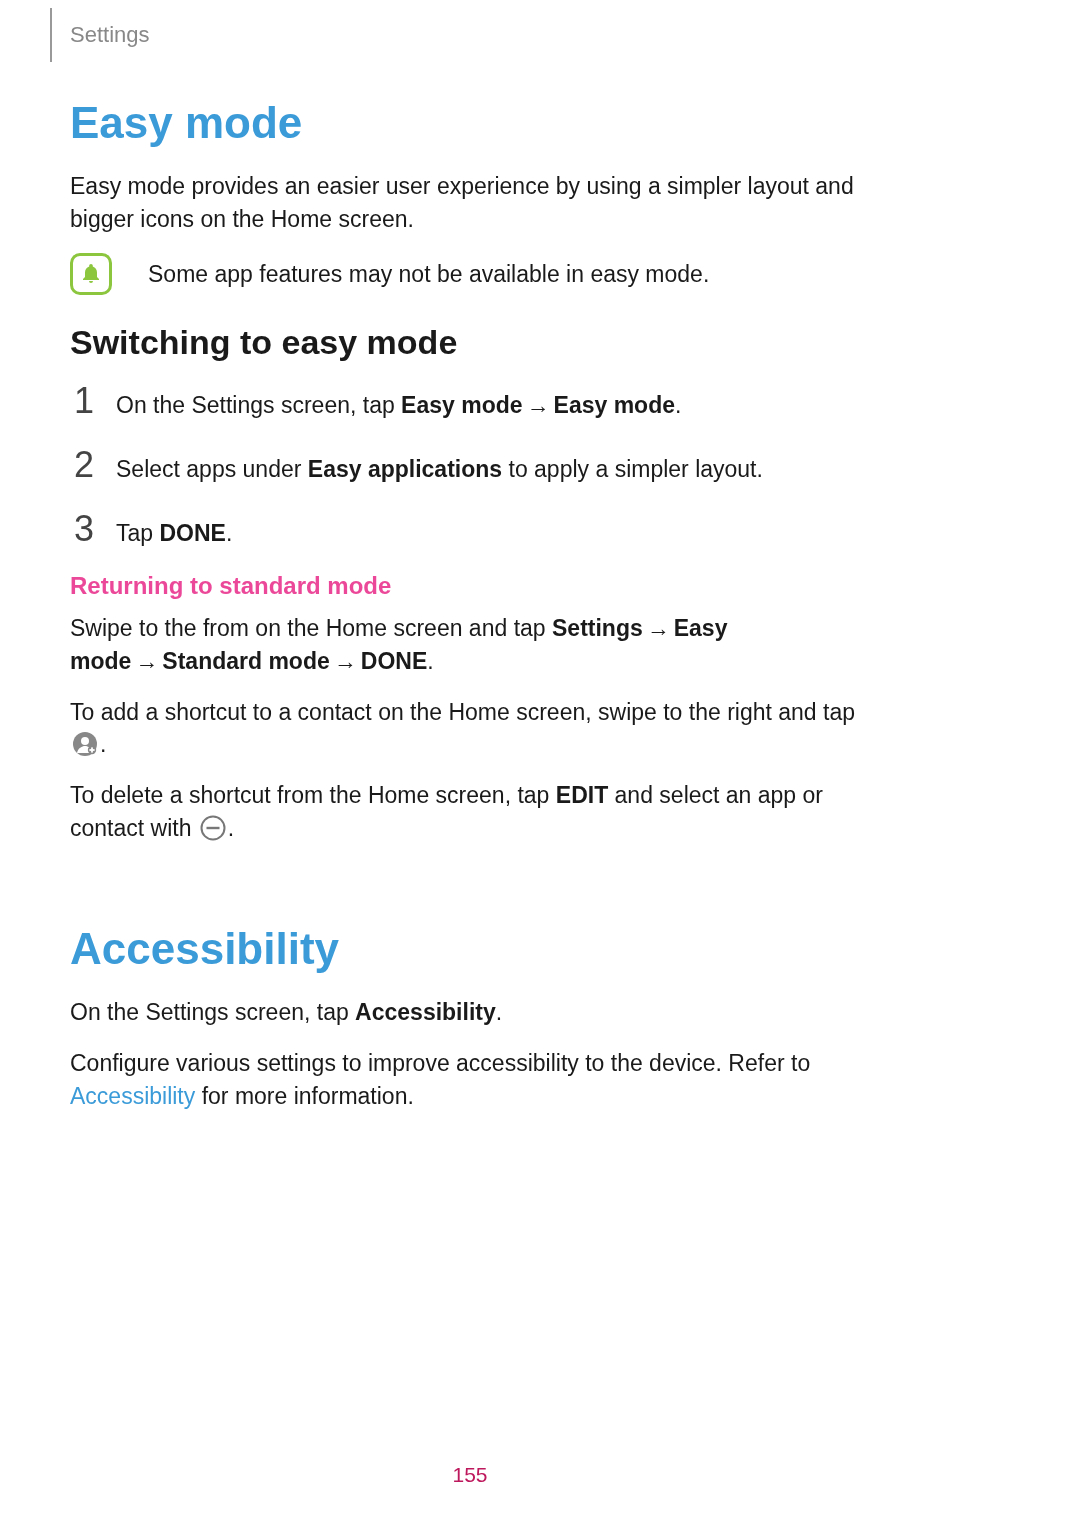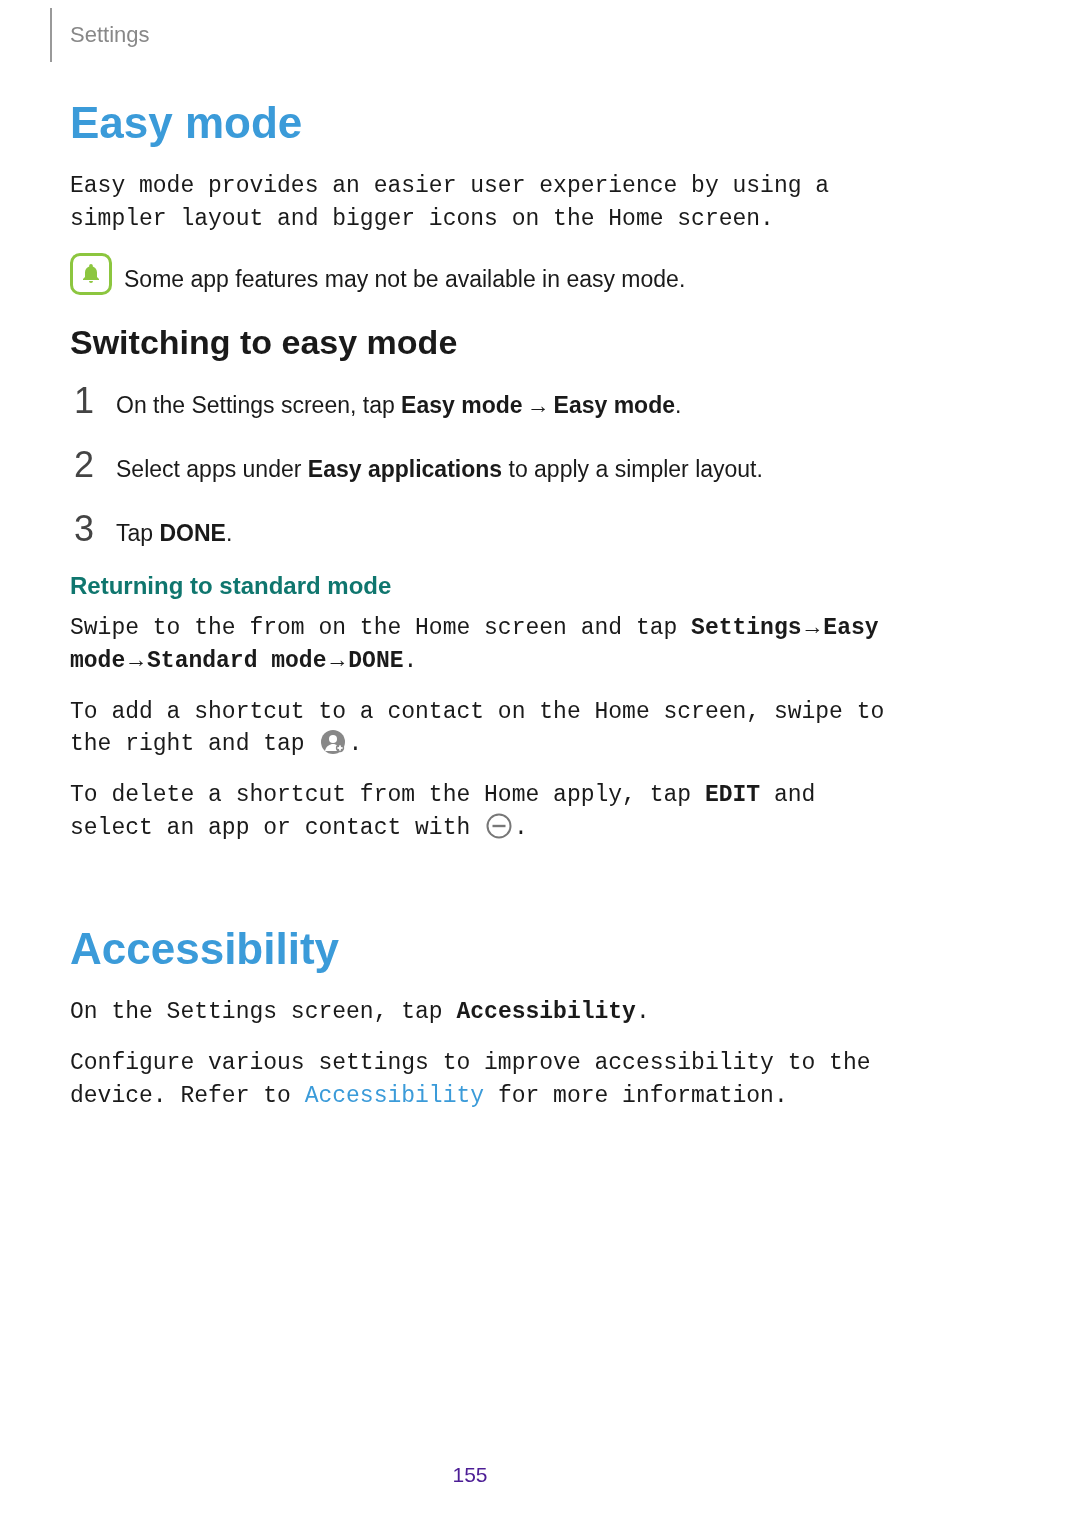--- a/index.html
+++ b/index.html
@@ -3,38 +3,38 @@
 <meta charset="utf-8">
 <style>
   * { box-sizing: border-box; margin: 0; padding: 0; }
   html, body { width: 1080px; height: 1527px; background: #fff; font-family: "Segoe UI", "Helvetica Neue", Arial, sans-serif; color: #1a1a1a; }
   .page { position: relative; width: 956px; height: 1527px; padding: 0 70px; }
   .breadcrumb-bar { position: absolute; top: 0; left: 50px; height: 70px; display: flex; align-items: center; }
   .breadcrumb-tick { width: 2px; height: 54px; background: #999; margin-right: 18px; }
   .breadcrumb-text { color: #888; font-size: 22px; }
   .content { padding-top: 98px; }
   h1.section { color: #3b9bd9; font-size: 44px; font-weight: 700; margin-bottom: 22px; }
-  p.body { font-size: 23px; line-height: 1.42; margin-bottom: 18px; color: #1a1a1a; font-family: Liberation Mono, monospace; }
-  .note-row { display: flex; align-items: flex-end; gap: 12px; margin: 10px 0 28px 0; }
+  p.body { font-size: 23px; line-height: 1.42; margin-bottom: 18px; color: #1a1a1a; }
+  .note-row { display: flex; align-items: center; gap: 36px; margin: 10px 0 28px 0; }
   .note-icon { width: 42px; height: 42px; border: 3px solid #8cc63f; border-radius: 10px; display: flex; align-items: center; justify-content: center; }
   .note-icon svg { width: 24px; height: 24px; }
   .note-text { font-size: 23px; line-height: 1.4; }
   h2.sub { font-size: 34px; font-weight: 700; margin: 26px 0 18px 0; color: #1a1a1a; }
-  h3.subsub { font-size: 24px; font-weight: 700; color: #0f766e; margin: 14px 0 12px 0; }
+  h3.subsub { font-size: 24px; font-weight: 700; color: #ec4899; margin: 14px 0 12px 0; }
   .step { display: flex; align-items: baseline; gap: 18px; margin: 14px 0 22px 0; }
   .step-num { font-size: 36px; font-weight: 400; color: #444; width: 28px; text-align: center; font-family: "Segoe UI Light", "Helvetica Neue", Arial, sans-serif; }
   .step-text { font-size: 23px; line-height: 1.4; }
   .b { font-weight: 700; }
   .arrow { padding: 0 4px; }
   .inline-icon { display: inline-block; vertical-align: middle; position: relative; top: -2px; margin: 0 2px; }
   .inline-icon svg { display: block; }
   .circle-btn { width: 26px; height: 26px; }
   .spacer-lg { height: 62px; }
   .link { color: #3b9bd9; }
-  .page-number { position: absolute; bottom: 40px; left: 0; right: 16px; text-align: center; font-size: 21px; color: #4c1d95; }
+  .page-number { position: absolute; bottom: 40px; left: 0; right: 16px; text-align: center; font-size: 21px; color: #be185d; }
 </style>
 </head>
 <body>
 
 <div class="page">
 
   <div class="breadcrumb-bar">
     <div class="breadcrumb-tick"></div>
     <span class="breadcrumb-text">Settings</span>
   </div>
@@ -92,21 +92,21 @@
             <circle cx="13" cy="10" r="4" fill="#fff"></circle>
             <path d="M5 22c1-5 5-7 8-7s7 2 8 7" fill="#fff"></path>
             <circle cx="20" cy="19" r="4.2" fill="#888"></circle>
             <rect x="19.1" y="16.4" width="1.8" height="5.2" fill="#fff"></rect>
             <rect x="17.4" y="18.1" width="5.2" height="1.8" fill="#fff"></rect>
           </svg>
       </span><span>.</span>
     </p>
 
     <p class="body">
-      <span>To delete a shortcut from the Home apply, tap </span><span class="b">EDIT</span><span> and select an app or contact with </span><span class="inline-icon">
+      <span>To delete a shortcut from the Home screen, tap </span><span class="b">EDIT</span><span> and select an app or contact with </span><span class="inline-icon">
         <svg class="circle-btn" viewBox="0 0 26 26">
             <circle cx="13" cy="13" r="11.5" fill="none" stroke="#777" stroke-width="2"></circle>
             <rect x="6.5" y="11.8" width="13" height="2.4" fill="#777"></rect>
           </svg>
       </span><span>.</span>
     </p>
 
     <div class="spacer-lg"></div>
 
     <h1 class="section">Accessibility</h1>

